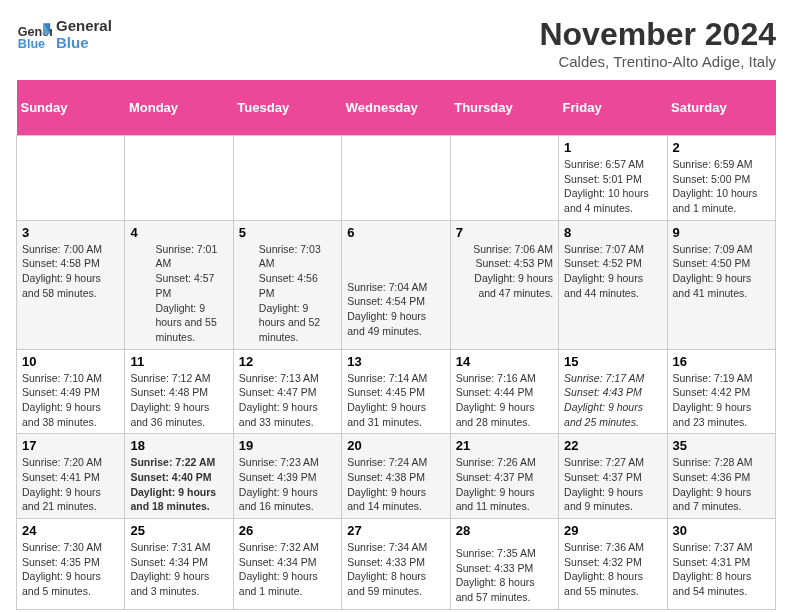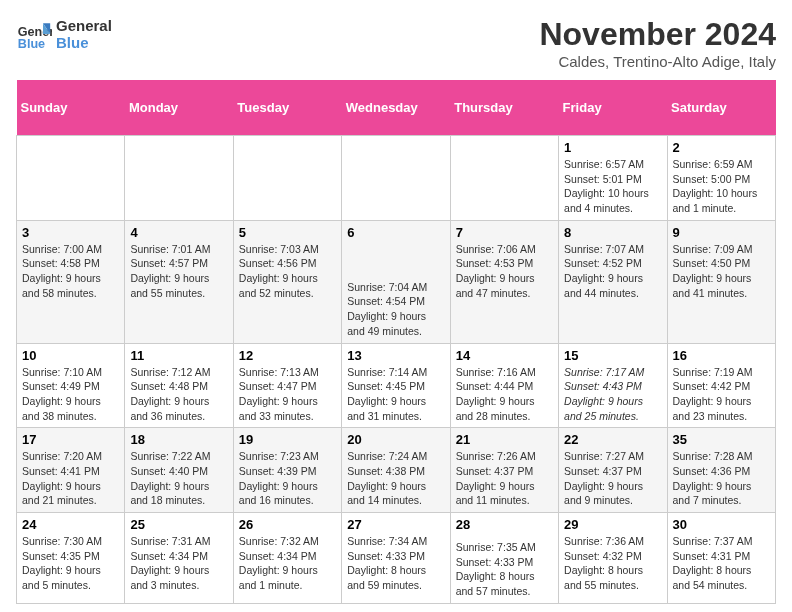--- a/index.html
+++ b/index.html
@@ -132,39 +132,39 @@
       </tr>
       <tr>
         <td>
           <span class="day-num">3</span>
           <div class="day-info" style="white-space: pre-line;">Sunrise: 7:00 AM
 Sunset: 4:58 PM
 Daylight: 9 hours and 58 minutes.</div>
         </td>
         <td>
           <span class="day-num">4</span>
-          <div class="day-info" style="white-space: pre-line;">Sunrise: 7:01 AM
+          <div class="day-info" style="white-space: pre-line; margin-left: 25px;">Sunrise: 7:01 AM
 Sunset: 4:57 PM
 Daylight: 9 hours and 55 minutes.</div>
         </td>
         <td>
           <span class="day-num">5</span>
-          <div class="day-info" style="white-space: pre-line;">Sunrise: 7:03 AM
+          <div class="day-info" style="white-space: pre-line; margin-left: 20px;">Sunrise: 7:03 AM
 Sunset: 4:56 PM
 Daylight: 9 hours and 52 minutes.</div>
         </td>
         <td>
           <span class="day-num">6</span>
           <div class="day-info" style="white-space: pre-line; margin-top: 40px;">Sunrise: 7:04 AM
 Sunset: 4:54 PM
 Daylight: 9 hours and 49 minutes.</div>
         </td>
         <td>
           <span class="day-num">7</span>
-          <div class="day-info" style="white-space: pre-line;">Sunrise: 7:06 AM
+          <div class="day-info" style="white-space: pre-line; text-align: right;">Sunrise: 7:06 AM
 Sunset: 4:53 PM
 Daylight: 9 hours and 47 minutes.</div>
         </td>
         <td>
           <span class="day-num">8</span>
           <div class="day-info" style="white-space: pre-line;">Sunrise: 7:07 AM
 Sunset: 4:52 PM
 Daylight: 9 hours and 44 minutes.</div>
         </td>
         <td>
@@ -220,21 +220,21 @@
       </tr>
       <tr>
         <td>
           <span class="day-num">17</span>
           <div class="day-info" style="white-space: pre-line;">Sunrise: 7:20 AM
 Sunset: 4:41 PM
 Daylight: 9 hours and 21 minutes.</div>
         </td>
         <td>
           <span class="day-num">18</span>
-          <div class="day-info" style="white-space: pre-line;">Sunrise: 7:22 AM
+          <div class="day-info" style="white-space: pre-line; font-weight: bold;">Sunrise: 7:22 AM
 Sunset: 4:40 PM
 Daylight: 9 hours and 18 minutes.</div>
         </td>
         <td>
           <span class="day-num">19</span>
           <div class="day-info" style="white-space: pre-line;">Sunrise: 7:23 AM
 Sunset: 4:39 PM
 Daylight: 9 hours and 16 minutes.</div>
         </td>
         <td>

